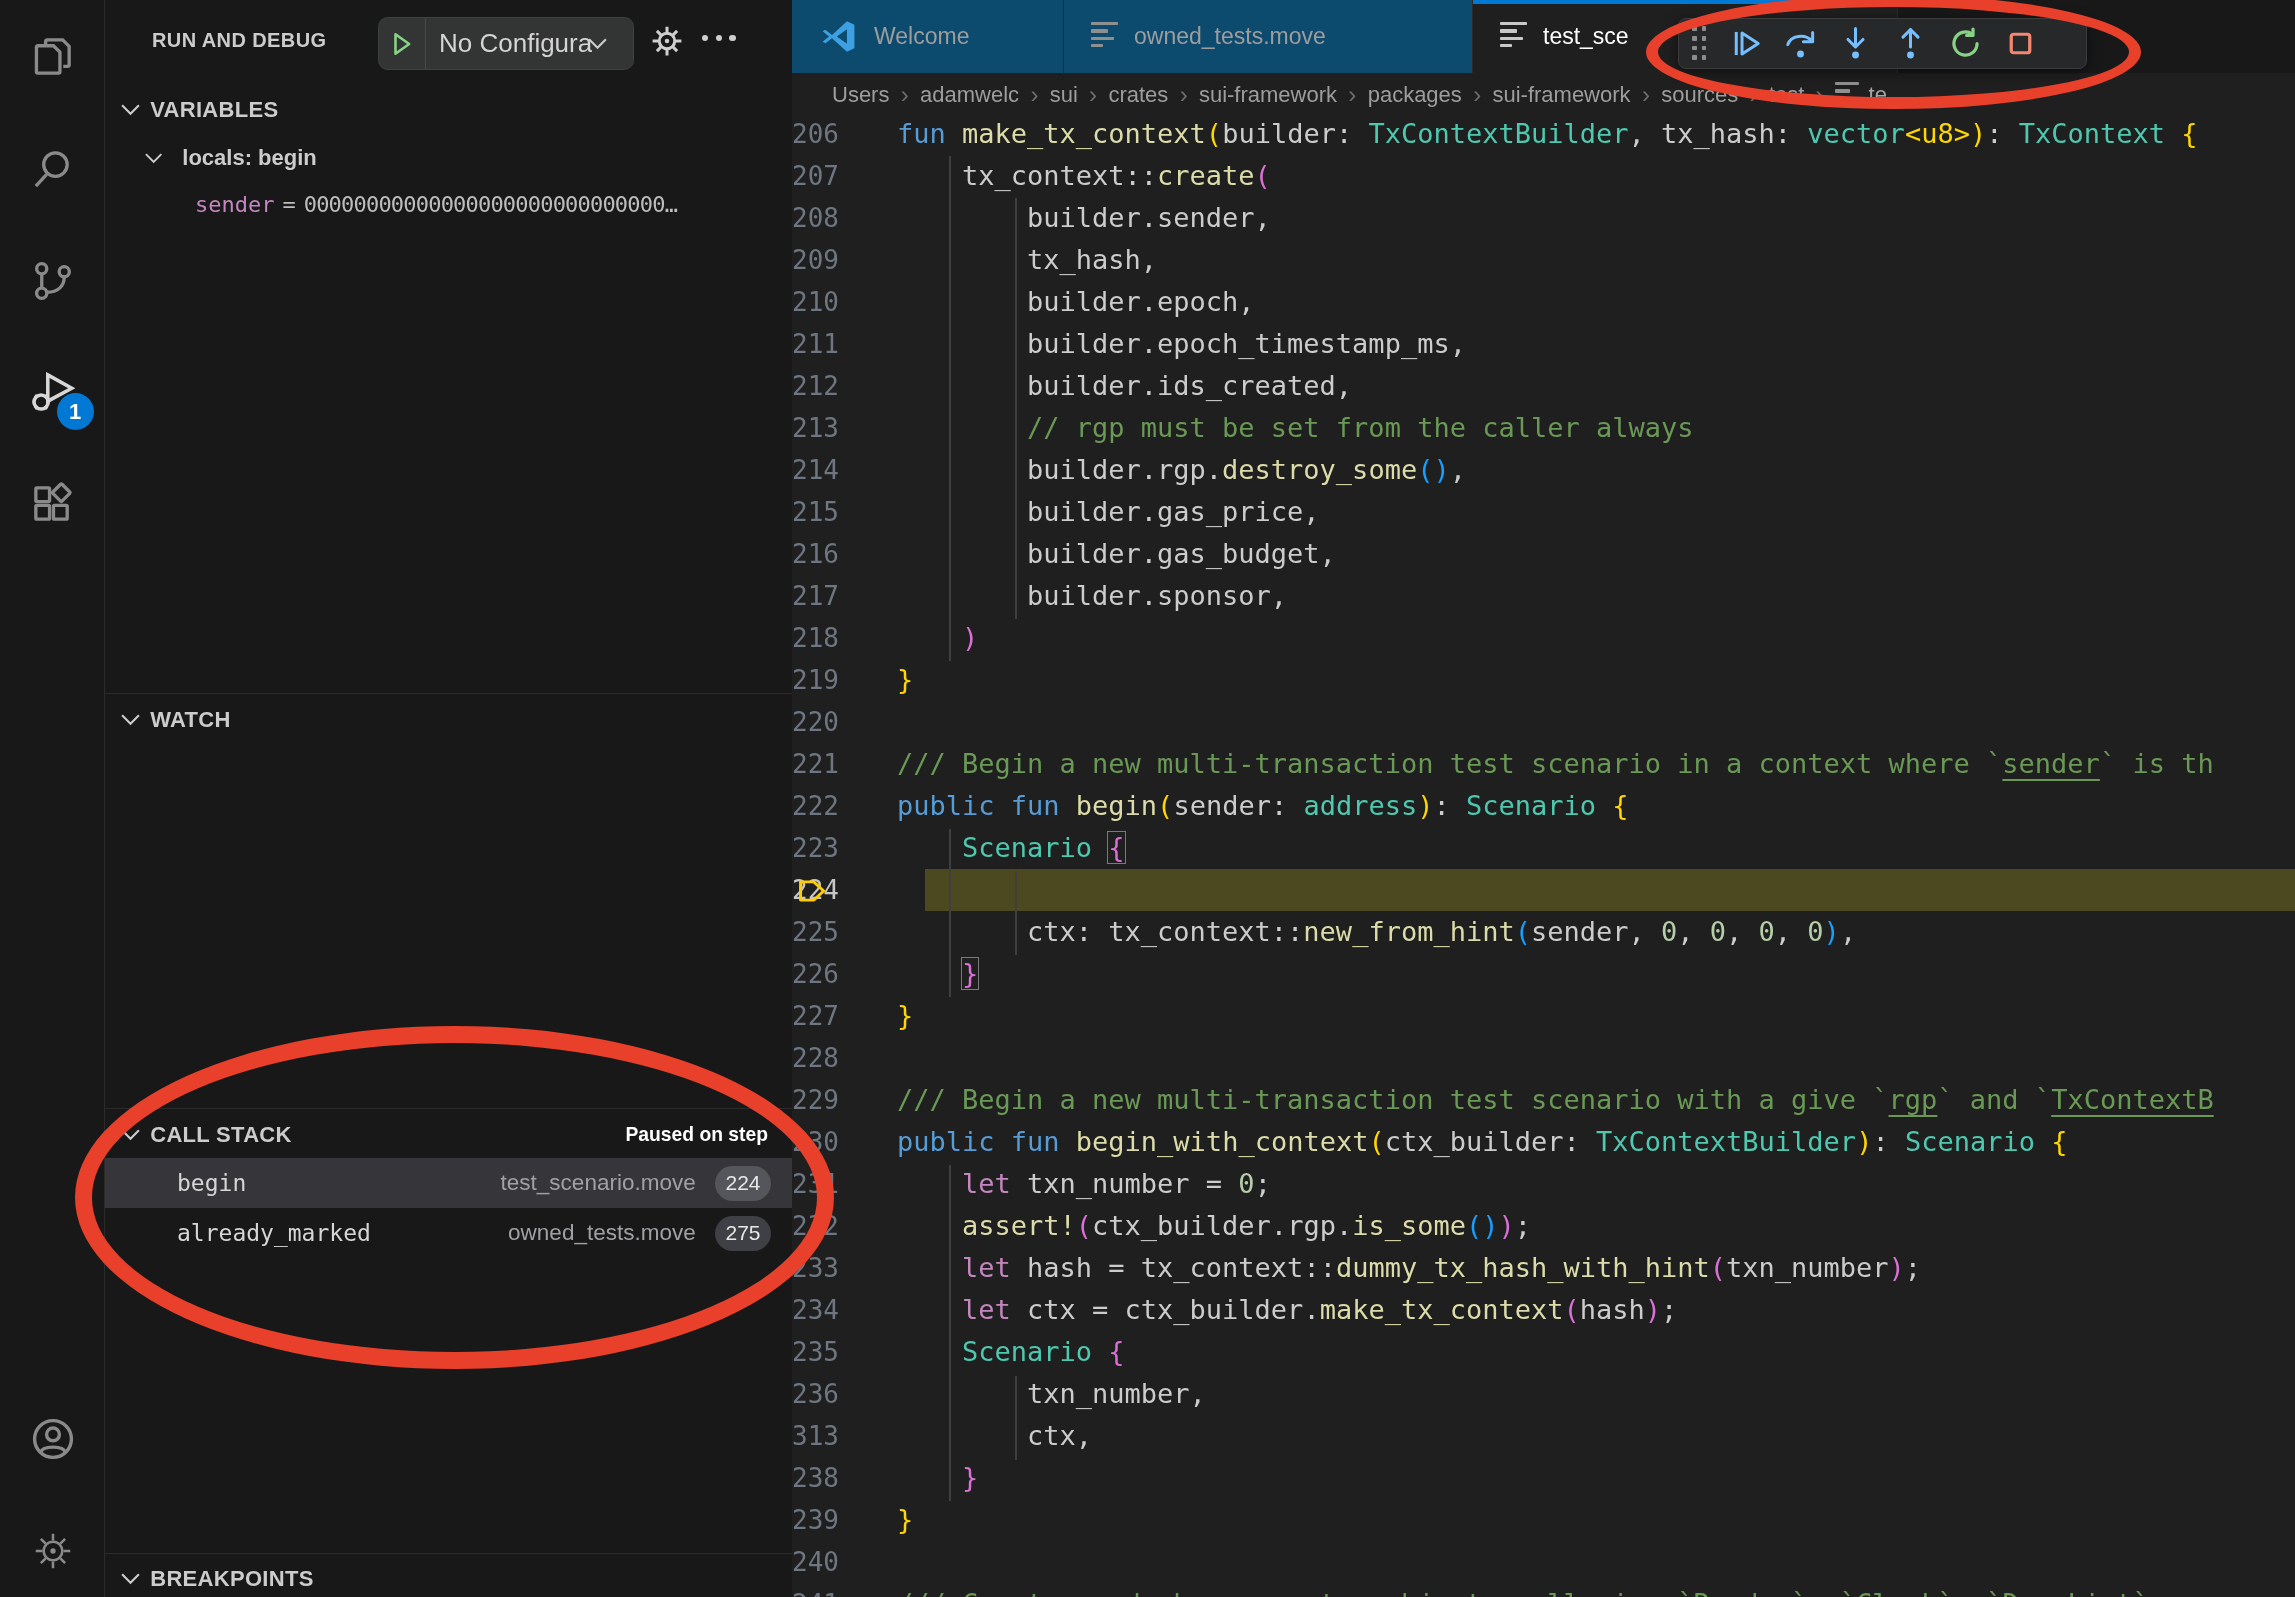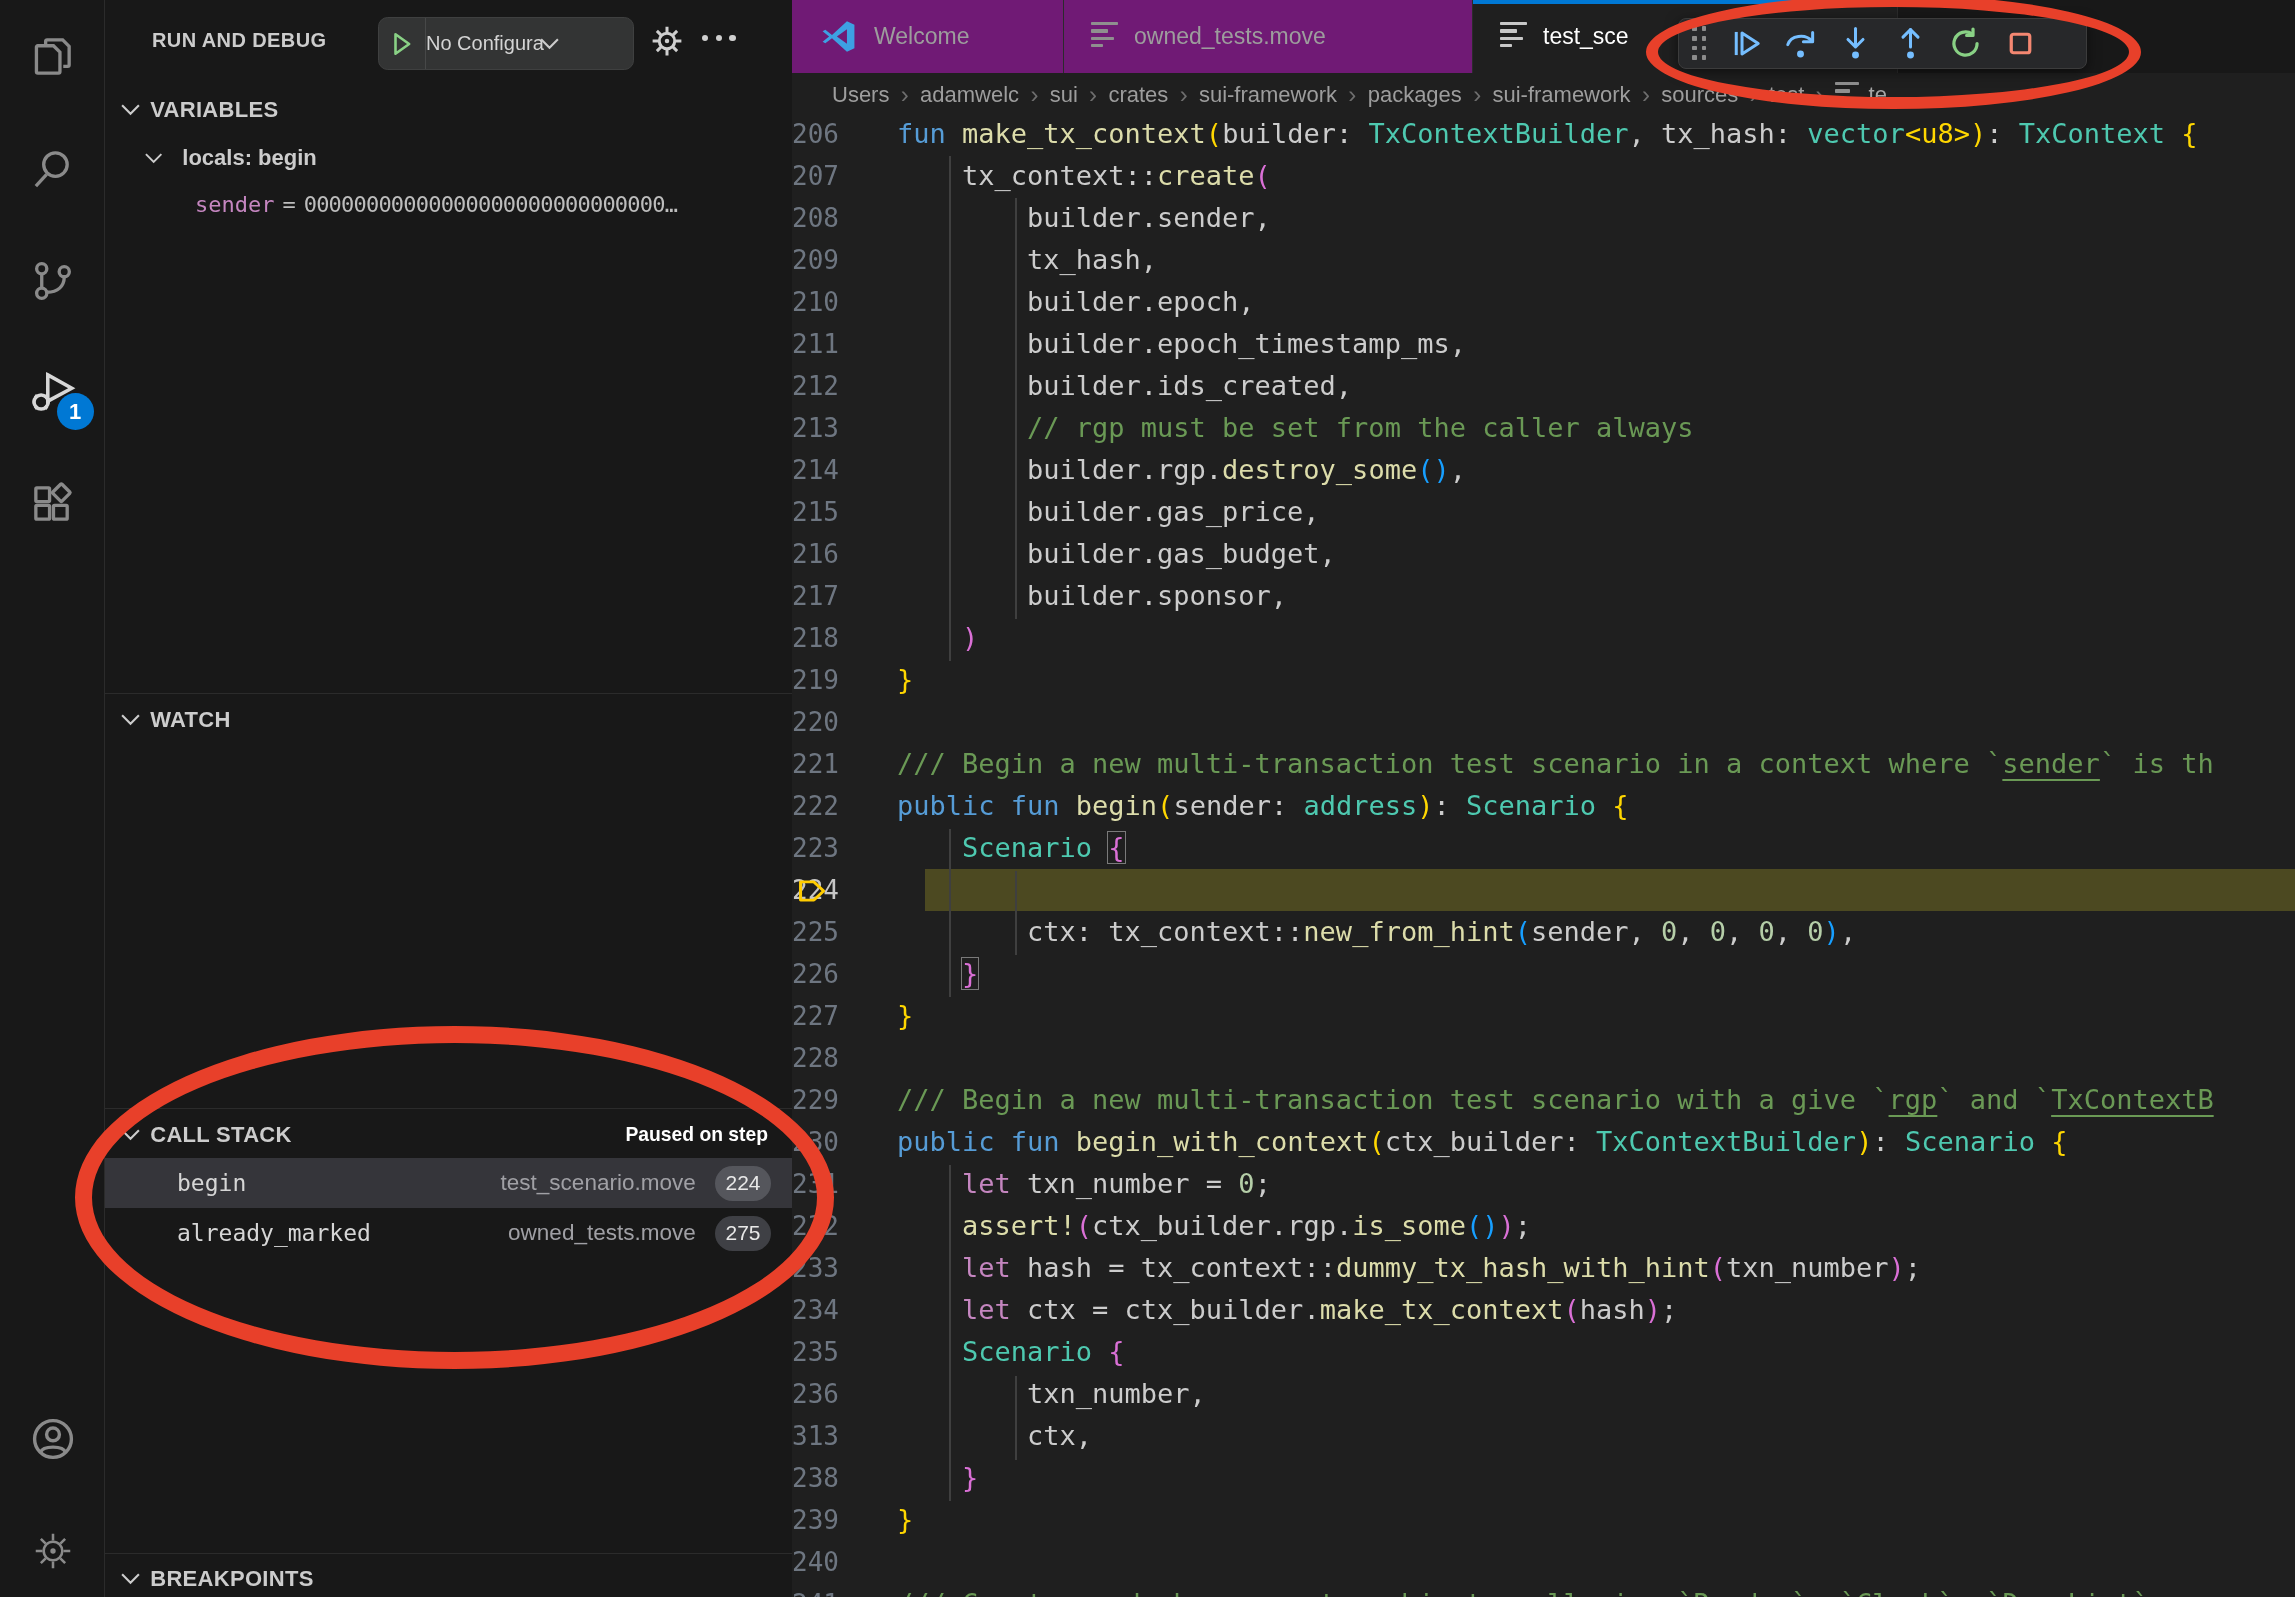--- a/index.html
+++ b/index.html
@@ -13,21 +13,21 @@
   .ab-item svg { stroke:#8a8a8a; fill:none; stroke-width:1.7; }
   .ab-item.active svg { stroke:#d7d7d7; }
   .ab-badge { position:absolute; right:11.3px; bottom:9.7px; min-width:37px; height:37px; border-radius:18.5px; background:#0078d4; color:#fff; font-size:22px; font-weight:700; display:flex; align-items:center; justify-content:center; }
 
   
   .sidebar { position:absolute; left:105px; top:0; width:687px; height:1597px; background:#181818; z-index:4; }
   .sb-header { position:absolute; left:0; top:0; width:100%; height:80px; display:flex; align-items:center; }
   .sb-title { margin-left:47px; font-size:20px; font-weight:600; letter-spacing:0.4px; color:#cccccc; white-space:nowrap; }
   .cfg-dropdown { position:absolute; left:273px; top:17px; width:256px; height:53px; background:#333434; border:0.8px solid #3f4040; border-radius:9.7px; display:flex; align-items:center; overflow:hidden; cursor:pointer; }
   .cfg-play { width:47px; height:100%; display:flex; align-items:center; justify-content:center; border-right:0.8px solid #474848; }
-  .cfg-label { font-size:20px; color:#d4d4d4; white-space:nowrap; overflow:hidden; }
+  .cfg-label { margin-left:13px; font-size:26px; color:#d4d4d4; white-space:nowrap; overflow:hidden; }
   .cfg-chev { margin-left:-4.8px; flex:0 0 auto; }
   .sb-gear { position:absolute; left:542px; top:21px; width:40px; height:40px; cursor:pointer; }
   .sb-dots { position:absolute; left:597px; top:35px; display:flex; gap:7.2px; cursor:pointer; }
   .sb-dots i { width:6.4px; height:6.4px; border-radius:50%; background:#cfcfcf; }
 
   .sb-section-divider { position:absolute; left:0; width:100%; height:0.8px; background:#2b2b2b; }
   .sb-section-header { position:absolute; left:0; width:100%; height:45px; display:flex; align-items:center; cursor:pointer; }
   .sb-section-header .chev { margin-left:14.5px; }
   .sb-section-header .lbl { margin-left:9.7px; font-size:22px; font-weight:700; letter-spacing:0.3px; color:#cccccc; }
   .sb-status { margin-left:auto; margin-right:24px; font-size:19.3px; font-weight:700; color:#ffffff; }
@@ -44,21 +44,21 @@
   .cs-row.selected { background:#35353a; }
   .cs-name { margin-left:72px; font-family:"DejaVu Sans Mono", monospace; font-size:23px; color:#d6d6d6; }
   .cs-file { margin-left:auto; font-size:22.5px; color:#a0a0a5; }
   .cs-badge { flex:0 0 auto; margin:0 21px 0 19.3px; min-width:56px; height:35px; border-radius:17.7px; display:flex; align-items:center; justify-content:center; font-size:21px; color:#e8e8e8; }
   .cs-row.selected .cs-badge { background:#55565c; }
   .cs-row:not(.selected) .cs-badge { background:#3f4045; }
 
   
   .editor { position:absolute; left:792px; top:0; width:1503px; height:1597px; background:#1f1f1f; }
   .tabbar { position:absolute; left:0; top:0; width:100%; height:73px; background:#181818; display:flex; z-index:3; }
-  .tab { position:relative; height:73px; display:flex; align-items:center; padding:0 27px; border-right:0.8px solid #2b2b2b; background:#701a75; cursor:pointer; white-space:nowrap; overflow:hidden; }
+  .tab { position:relative; height:73px; display:flex; align-items:center; padding:0 27px; border-right:0.8px solid #2b2b2b; background:#0c4a6e; cursor:pointer; white-space:nowrap; overflow:hidden; }
   .tab .tab-label { margin-left:16px; font-size:23px; color:#9d9d9d; }
   .tab.active { background:#1f1f1f; }
   .tab.active .tab-label { color:#ffffff; }
   .tab.active::before { content:""; position:absolute; left:0; top:0; width:100%; height:4px; background:#0078d4; }
   .tab-w0 { width:272px; } .tab-w1 { width:409px; } .tab-w2 { width:425px; }
   .file-lines { display:inline-block; }
   .file-lines i { display:block; height:3.2px; background:#8f8f8f; border-radius:0.8px; margin-bottom:4px; }
   .tab.active .file-lines i { background:#c8c8c8; }
 
   .breadcrumb { position:absolute; left:0; top:73px; width:100%; height:44px; background:#1f1f1f; display:flex; align-items:center; padding-left:40px; z-index:2; white-space:nowrap; overflow:hidden; }

